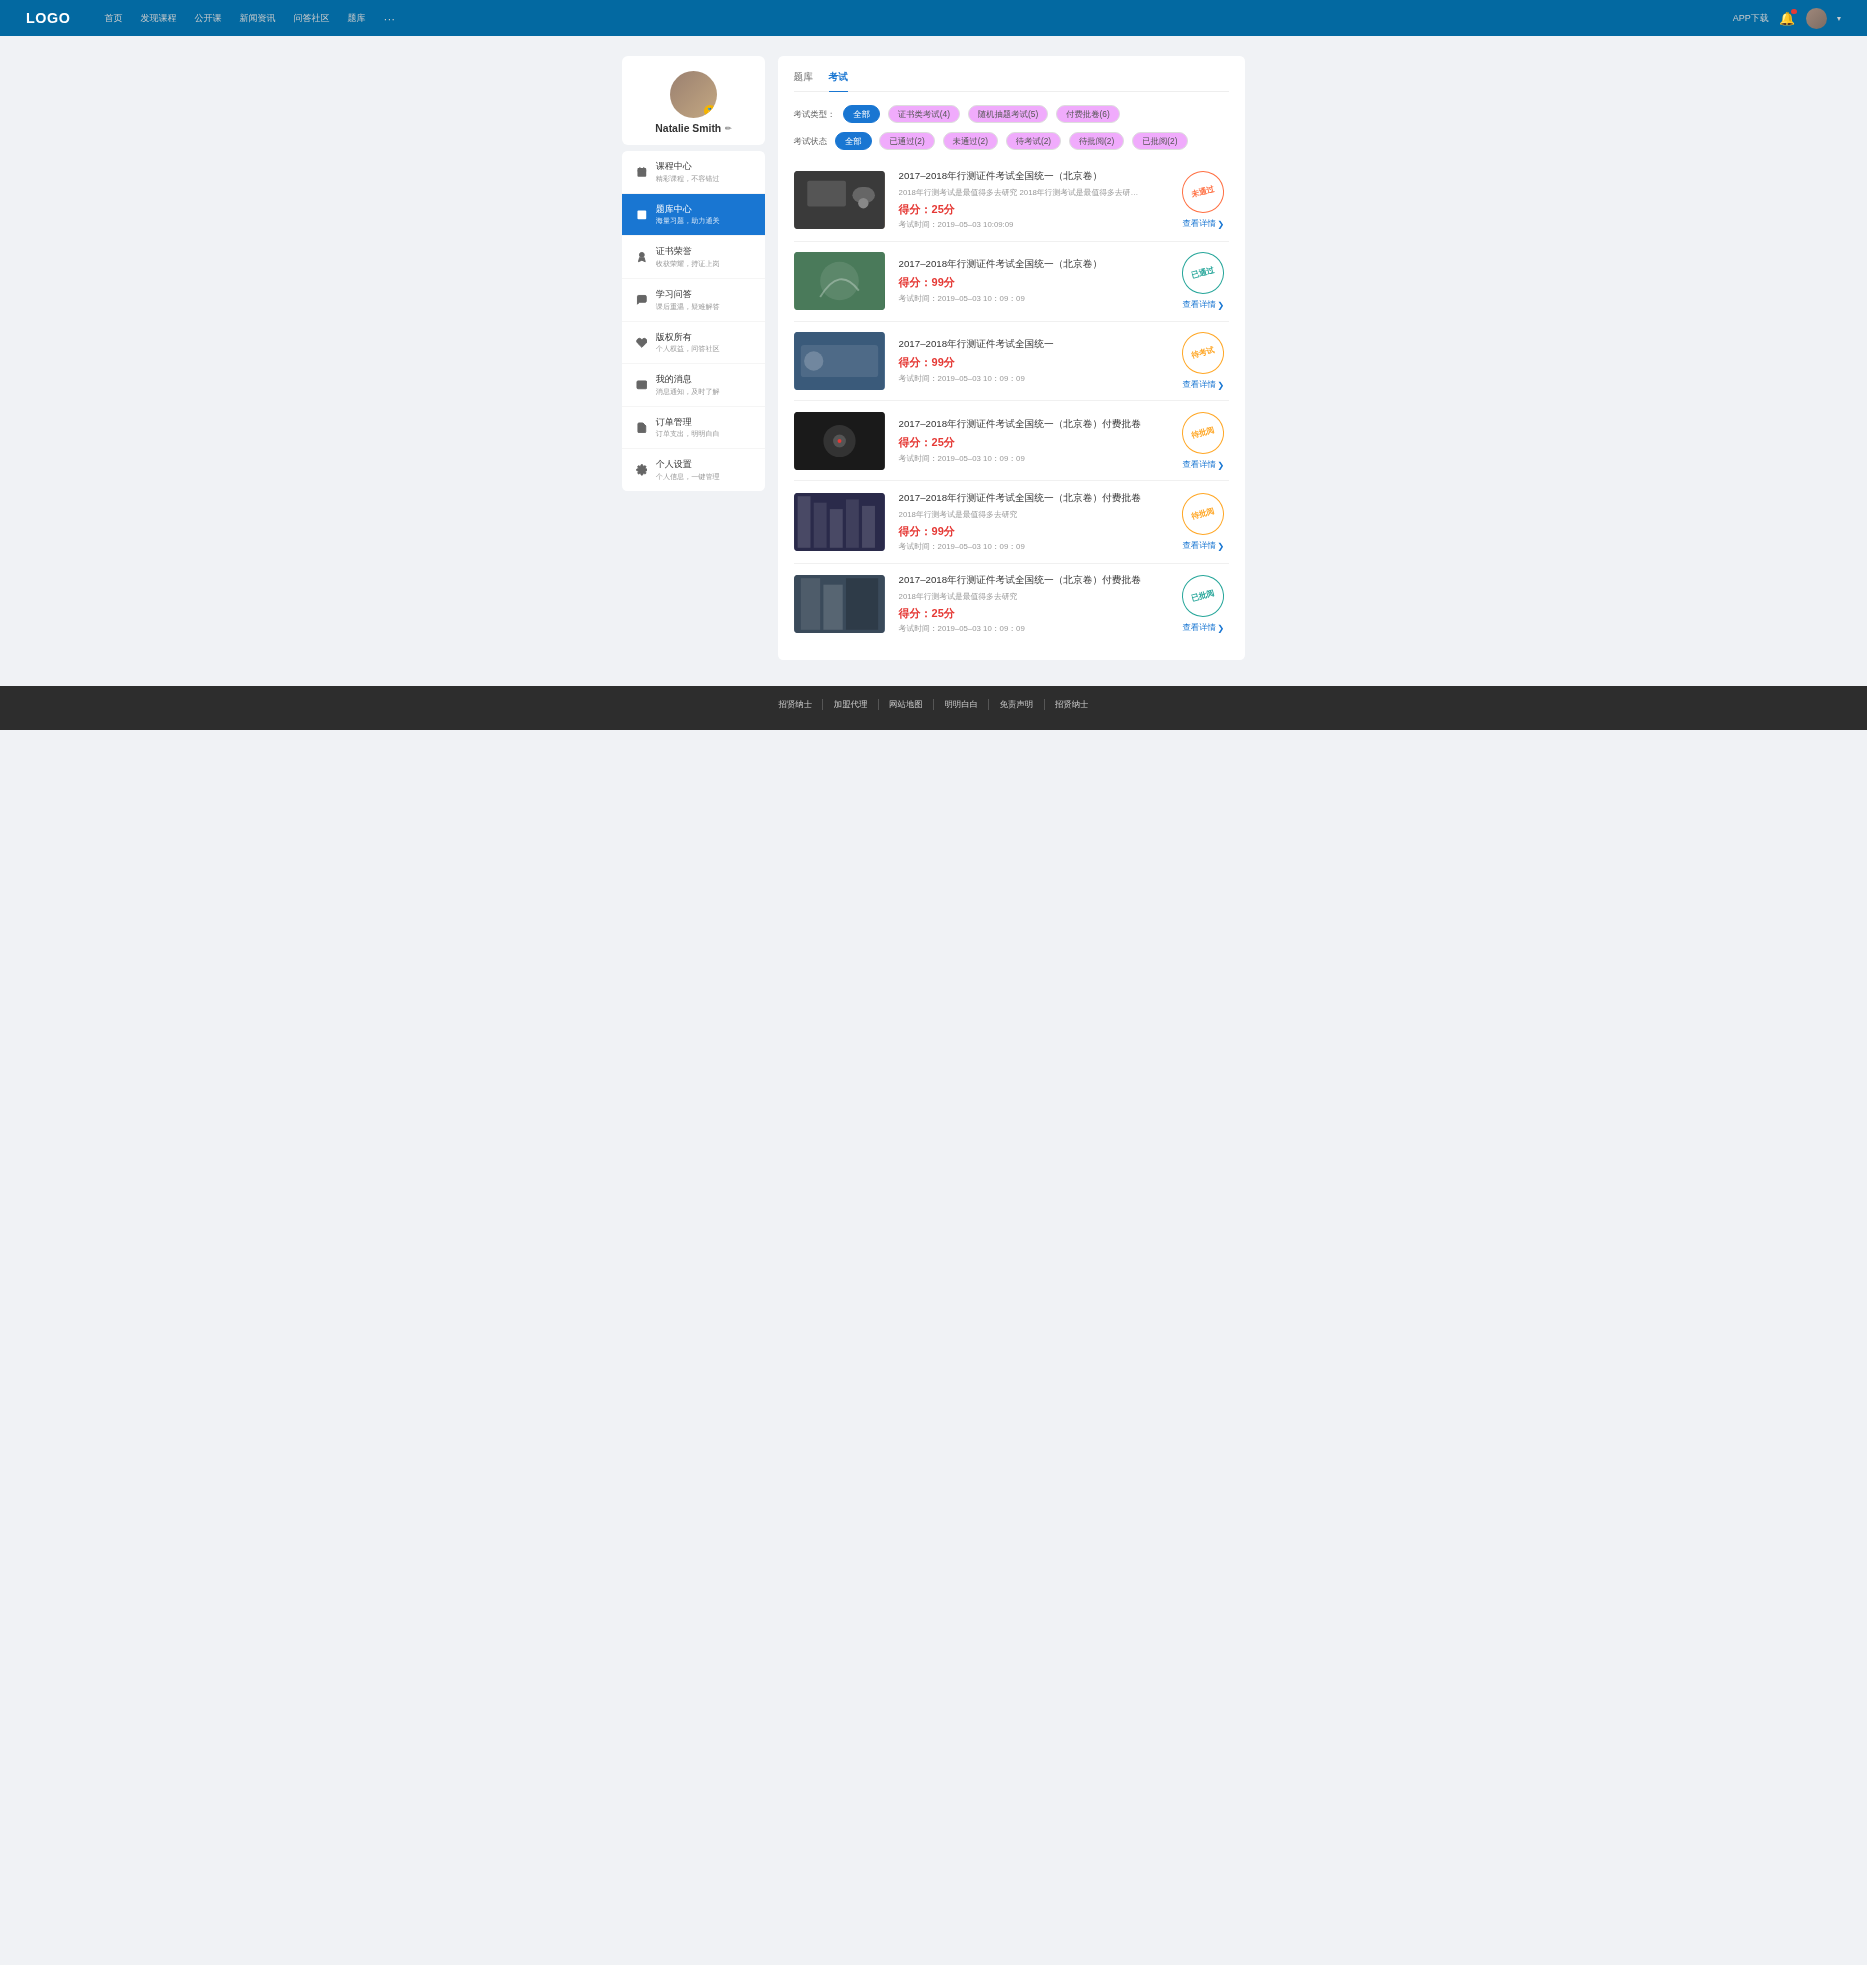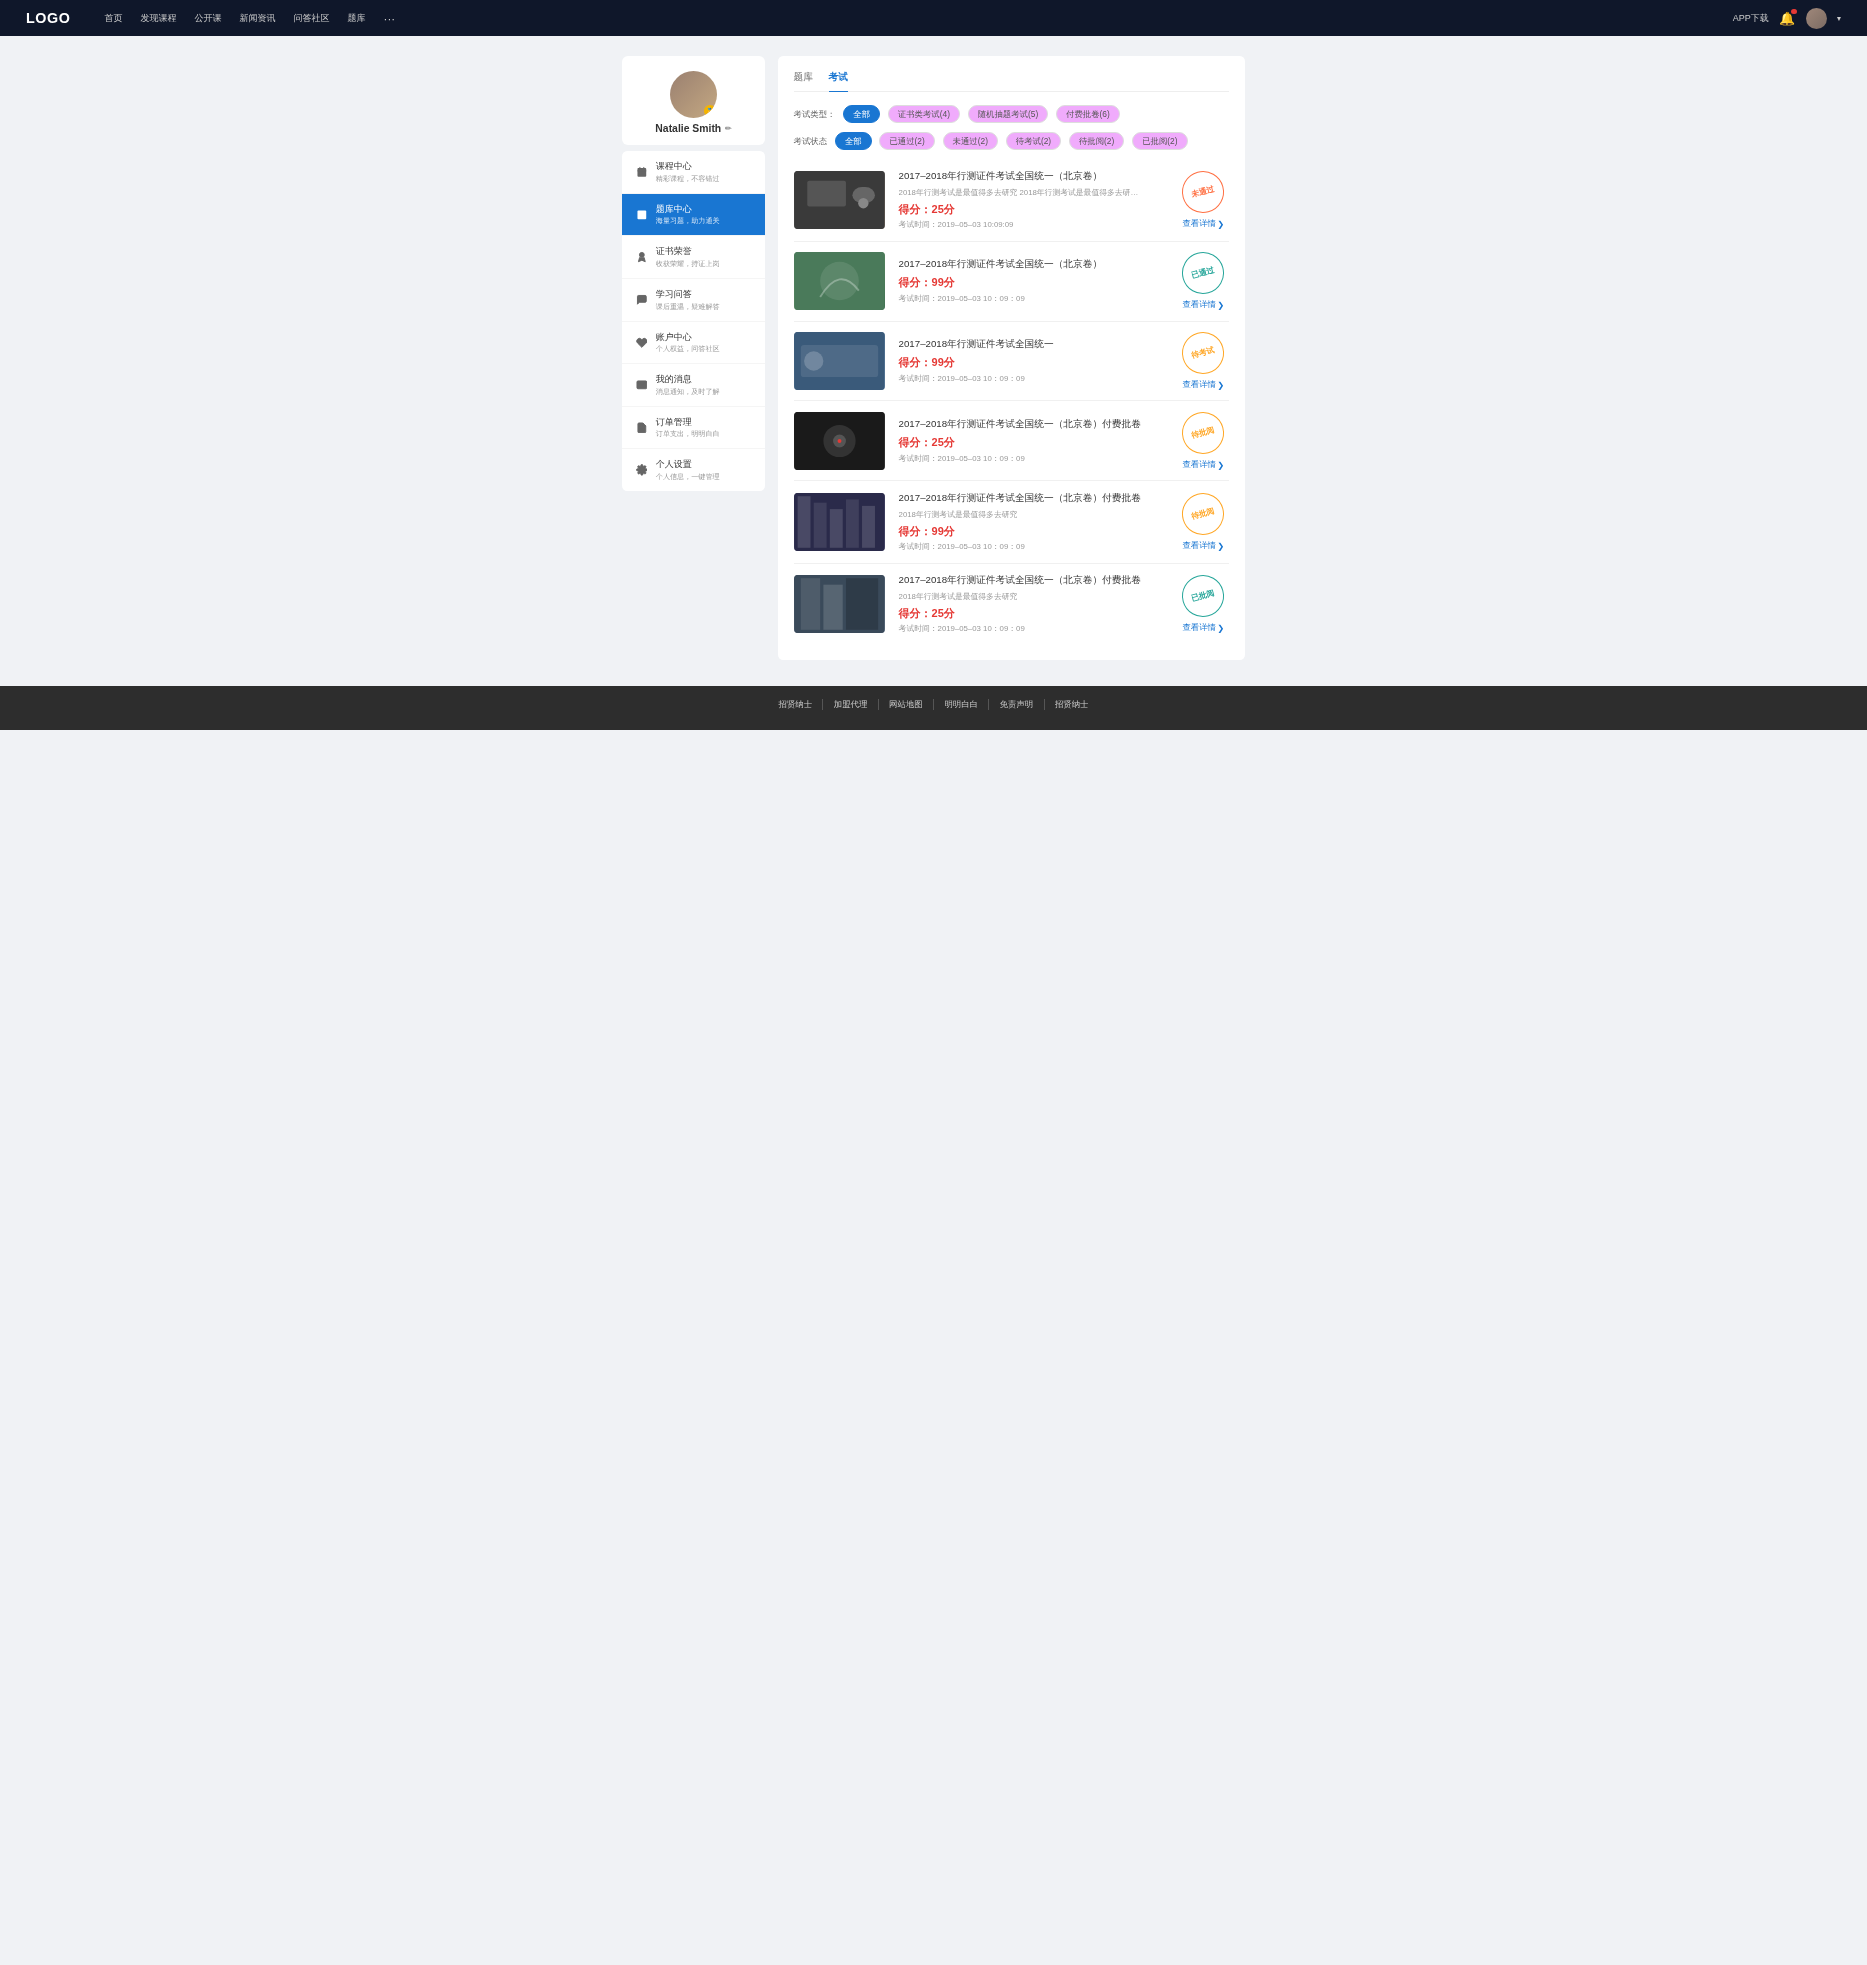--- a/index.html
+++ b/index.html
@@ -1,19 +1,19 @@
 <!DOCTYPE html>
 <html style="font-size:10.4px"><head>
   <meta charset="utf-8">
   <style>
     * { box-sizing: border-box; margin: 0; padding: 0; }
     body { font-family: "PingFang SC", "Microsoft YaHei", sans-serif; background: #f0f2f5; min-height: 100vh; }
 
     
-    .nav { background: #0f172a; height: 36px; display: flex; align-items: center; padding: 0 26px; gap: 21px; position: sticky; top: 0; z-index: 100; }
+    .nav { background: #0369a1; height: 36px; display: flex; align-items: center; padding: 0 26px; gap: 21px; position: sticky; top: 0; z-index: 100; }
     .nav-logo { color: #fff; font-size: 14.3px; font-weight: 900; letter-spacing: 0.6px; margin-right: 13px; }
     .nav-links { display: flex; gap: 18px; flex: 1; }
     .nav-link { color: #ccc; font-size: 9px; cursor: pointer; text-decoration: none; }
     .nav-more { color: #ccc; font-size: 11.7px; cursor: pointer; }
     .nav-right { display: flex; align-items: center; gap: 10.4px; margin-left: auto; }
     .nav-app { color: #ccc; font-size: 9px; cursor: pointer; }
     .nav-bell { position: relative; cursor: pointer; }
     .nav-bell-icon { color: #ccc; font-size: 13px; }
     .nav-bell-dot { position: absolute; top: -1.3px; right: -1.3px; width: 5.2px; height: 5.2px; background: #e53935; border-radius: 50%; }
     .nav-avatar { width: 21px; height: 21px; border-radius: 50%; background: #888; overflow: hidden; cursor: pointer; }
@@ -192,21 +192,21 @@
         </div>
       </div>
 
       <div class="menu-item">
         <div class="menu-icon">
           <svg viewBox="0 0 24 24" fill="none" stroke="#666" stroke-width="2">
               <path d="M20.84 4.61a5.5 5.5 0 0 0-7.78 0L12 5.67l-1.06-1.06a5.5 5.5 0 0 0-7.78 7.78l1.06 1.06L12 21.23l7.78-7.78 1.06-1.06a5.5 5.5 0 0 0 0-7.78z"></path>
             </svg>
         </div>
         <div class="menu-text">
-          <div class="menu-title">账户中心</div>
+          <div class="menu-title">版权所有</div>
           <div class="menu-subtitle">个人权益，问答社区</div>
         </div>
       </div>
 
       <div class="menu-item">
         <div class="menu-icon">
           <svg viewBox="0 0 24 24" fill="none" stroke="#666" stroke-width="2">
               <path d="M4 4h16c1.1 0 2 .9 2 2v12c0 1.1-.9 2-2 2H4c-1.1 0-2-.9-2-2V6c0-1.1.9-2 2-2z"></path>
               <polyline points="22,6 12,13 2,6"></polyline>
             </svg>

